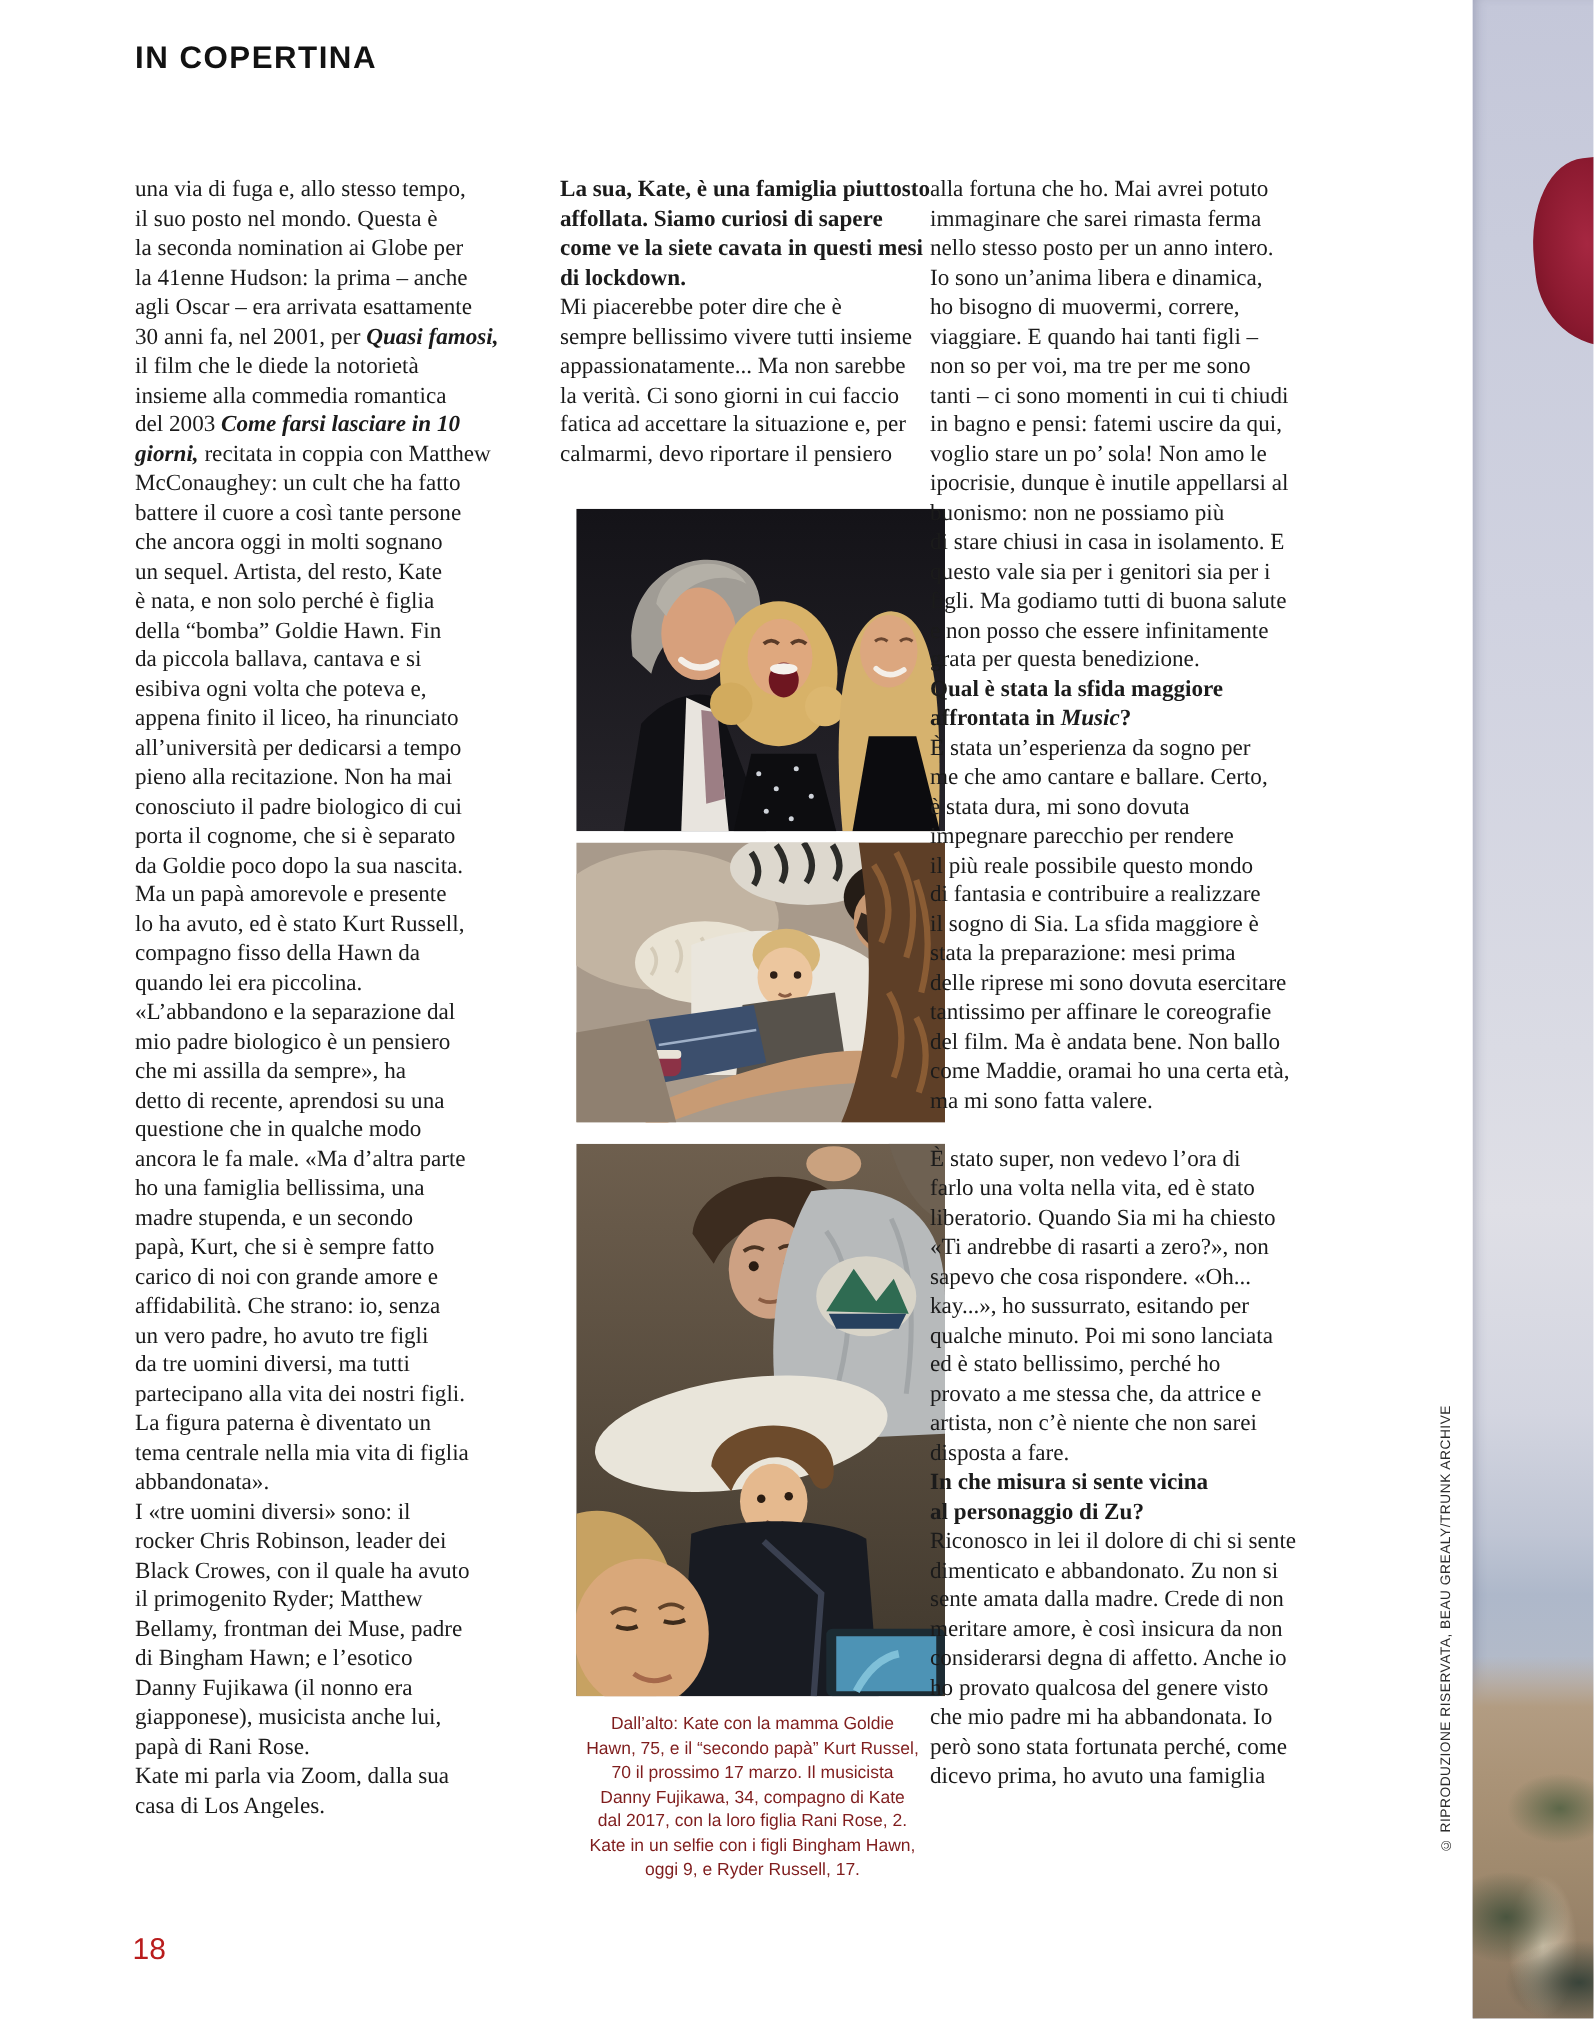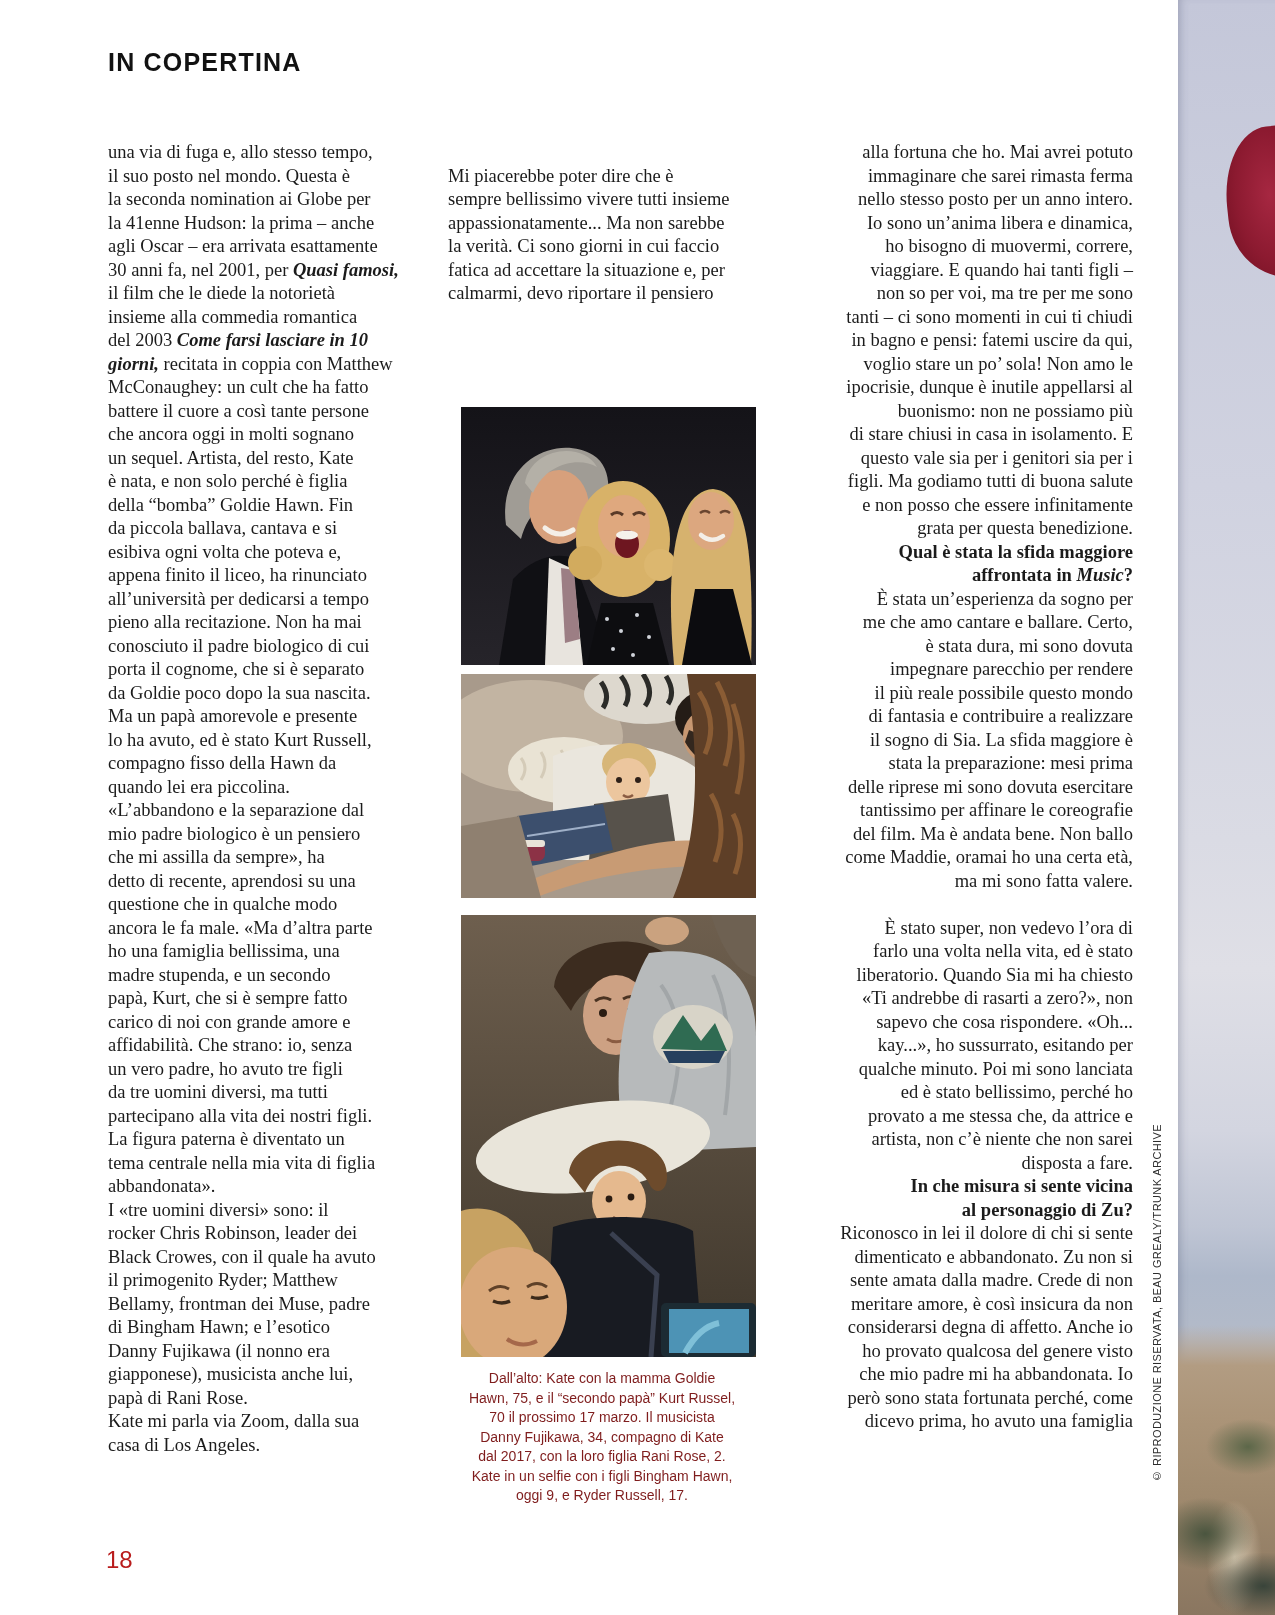--- a/index.html
+++ b/index.html
@@ -3,36 +3,36 @@
 <meta charset="utf-8">
 <style>
   * { margin:0; padding:0; box-sizing:border-box; }
   html,body { background:#ffffff; }
   .page {
     position:relative; width:1275px; height:1615px;
     background:#ffffff; overflow:hidden;
     font-family:"Liberation Serif", serif;
   }
   .kicker {
-    position:absolute; left:108px; top:48px;
+    position:absolute; left:108px; top:32px;
     font-family:"Liberation Sans", sans-serif;
     font-size:25px; font-weight:700; letter-spacing:1.2px;
     color:#121212;
   }
   .col {
     position:absolute; top:141px;
     font-size:18.5px; line-height:23.5px; color:#1b1b1b;
   }
   .body-text { white-space:pre-wrap; }
   .run-bold { font-weight:700; }
   .run-italic { font-style:italic;font-weight:bold; }
   .run-bold-italic { font-weight:700; font-style:italic; }
   .col1 { left:108px; width:338px; }
   .col2 { left:448px; width:312px; }
-  .col3 { left:797px; width:336px;text-align:right; }
+  .col3 { left:744px; width:336px; }
   .col2 .intro { height:263px; overflow:visible; }
   figure { width:295px; margin-left:13px; }
   .photo1 { margin-top:3px; height:258px; }
   .photo2 { margin-top:9px; height:224px; }
   .photo3 { margin-top:17px; height:442px; }
   figure svg { display:block; width:100%; height:100%; }
   .caption {
     margin-top:12px; width:308px; text-align:center;
     font-family:"Liberation Sans", sans-serif;
     font-size:14px; line-height:19.5px; color:#7f1d1d;
@@ -135,21 +135,24 @@
 Bellamy, frontman dei Muse, padre
 di Bingham Hawn; e l’esotico
 Danny Fujikawa (il nonno era
 giapponese), musicista anche lui,
 papà di Rani Rose.
 Kate mi parla via Zoom, dalla sua
 casa di Los Angeles.</span></p>
   </section>
 
   <section class="col col2">
-    <p class="body-text intro"><span>
+    <p class="body-text intro"><span class="run-bold">La sua, Kate, è una famiglia piuttosto
+affollata. Siamo curiosi di sapere
+come ve la siete cavata in questi mesi
+di lockdown.</span><span>
 Mi piacerebbe poter dire che è
 sempre bellissimo vivere tutti insieme
 appassionatamente... Ma non sarebbe
 la verità. Ci sono giorni in cui faccio
 fatica ad accettare la situazione e, per
 calmarmi, devo riportare il pensiero</span></p>
 
     <figure class="photo1" aria-label="kate-goldie-kurt-photo">
       <svg viewBox="0 0 295 258" xmlns="http://www.w3.org/2000/svg">
         <defs>

